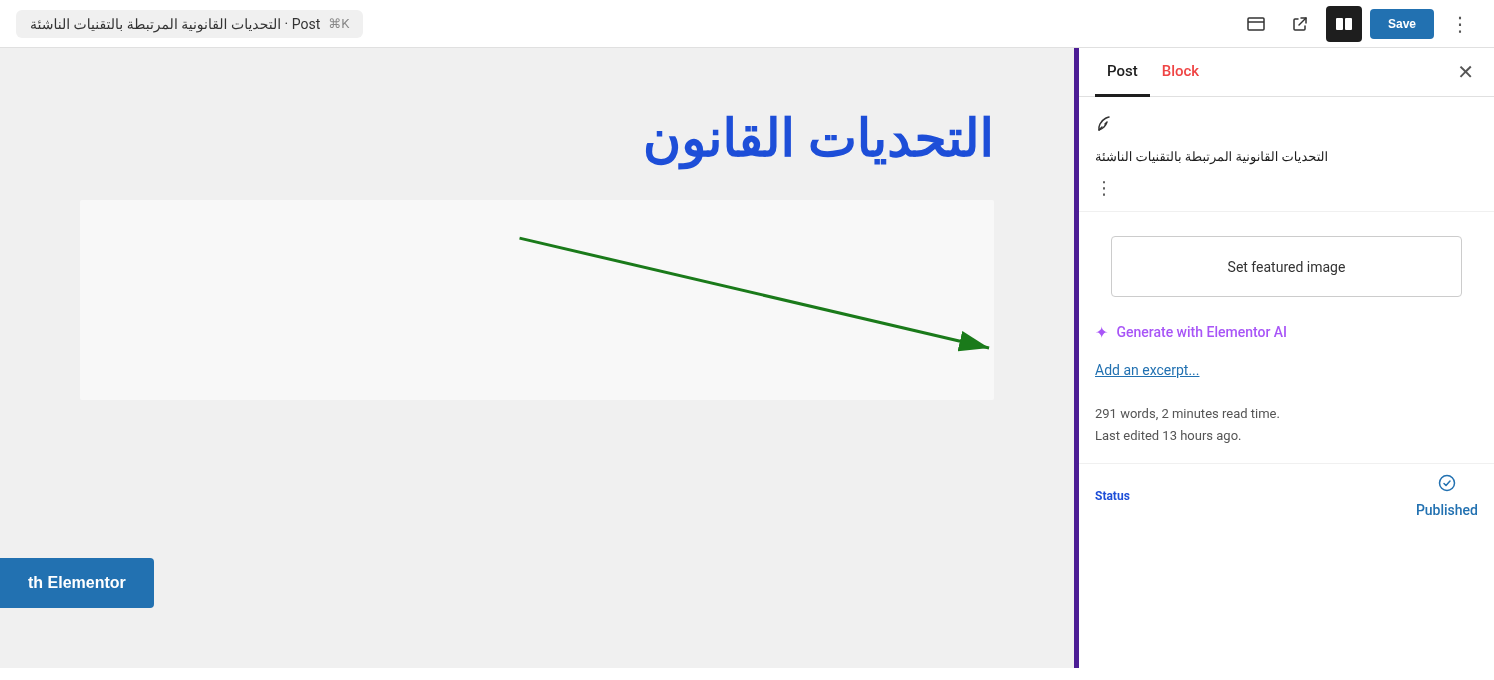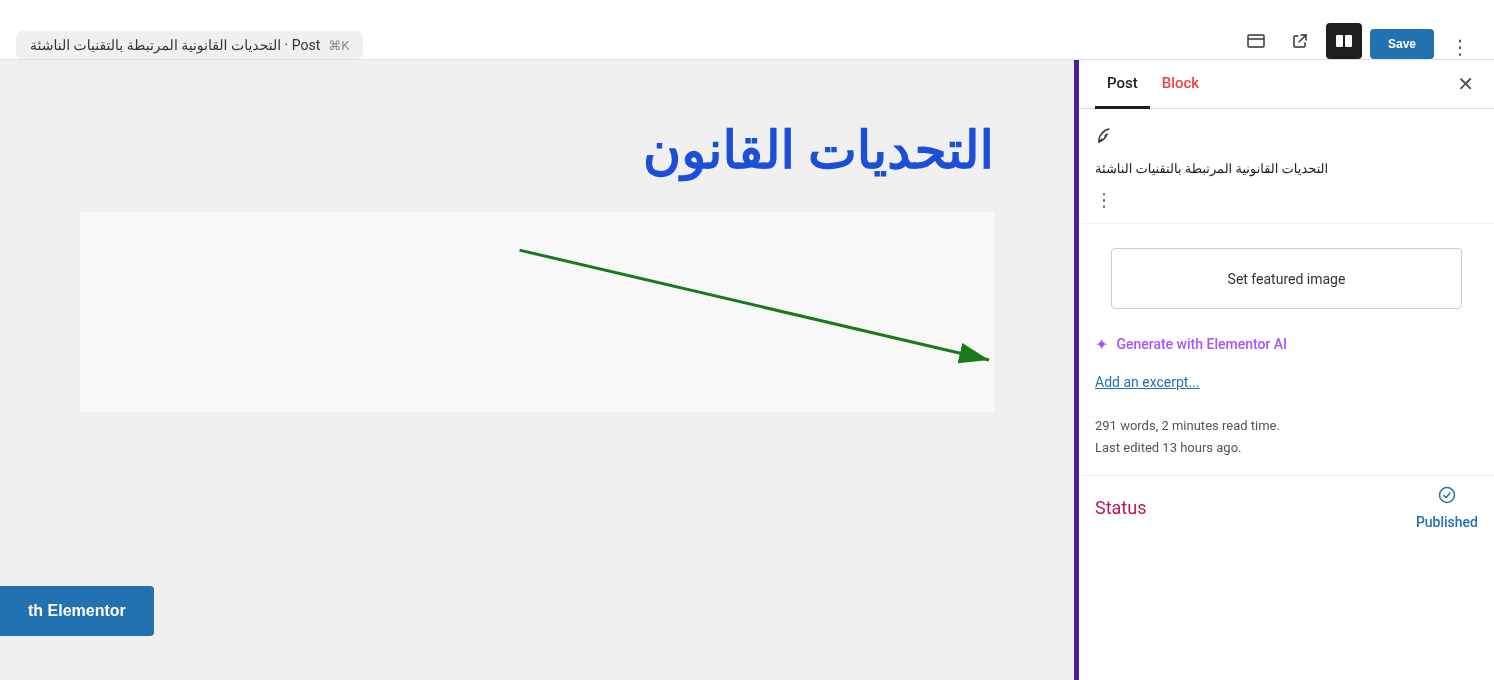--- a/index.html
+++ b/index.html
@@ -8,22 +8,22 @@
       background: #fff;
       width: 1494px;
       height: 680px;
       overflow: hidden;
       position: relative;
     }
 
     
     .toolbar {
       display: flex;
-      align-items: flex-end;
-      height: 60px;
+      align-items: center;
+      height: 48px;
       border-bottom: 1px solid #e0e0e0;
       padding: 0 16px;
       gap: 8px;
       background: #fff;
     }
 
     .toolbar-search {
       display: flex;
       align-items: center;
       background: #f0f0f0;
@@ -115,21 +115,21 @@
 
     .post-content-block {
       margin: 30px 80px;
       background: #f8f8f8;
       height: 200px;
       border-radius: 2px;
     }
 
     .elementor-btn {
       position: absolute;
-      bottom: 44px;
+      bottom: 60px;
       left: 0;
       background: #2271b1;
       color: #fff;
       padding: 16px 28px;
       font-size: 16px;
       font-weight: 600;
       border-radius: 0 4px 4px 0;
       border: none;
       cursor: pointer;
     }
@@ -286,23 +286,23 @@
 
     
     .meta-row {
       display: flex;
       align-items: center;
       padding: 10px 16px;
       border-top: 1px solid #f0f0f0;
     }
 
     .meta-label {
-      font-size: 18px;
-      color: #be185d;
-      font-weight: 400;
+      font-size: 12px;
+      color: #1d4ed8;
+      font-weight: 700;
       min-width: 80px;
     }
 
     .meta-value {
       margin-left: auto;
       display: flex;
       align-items: center;
       gap: 6px;
       flex-direction: column;
     }

